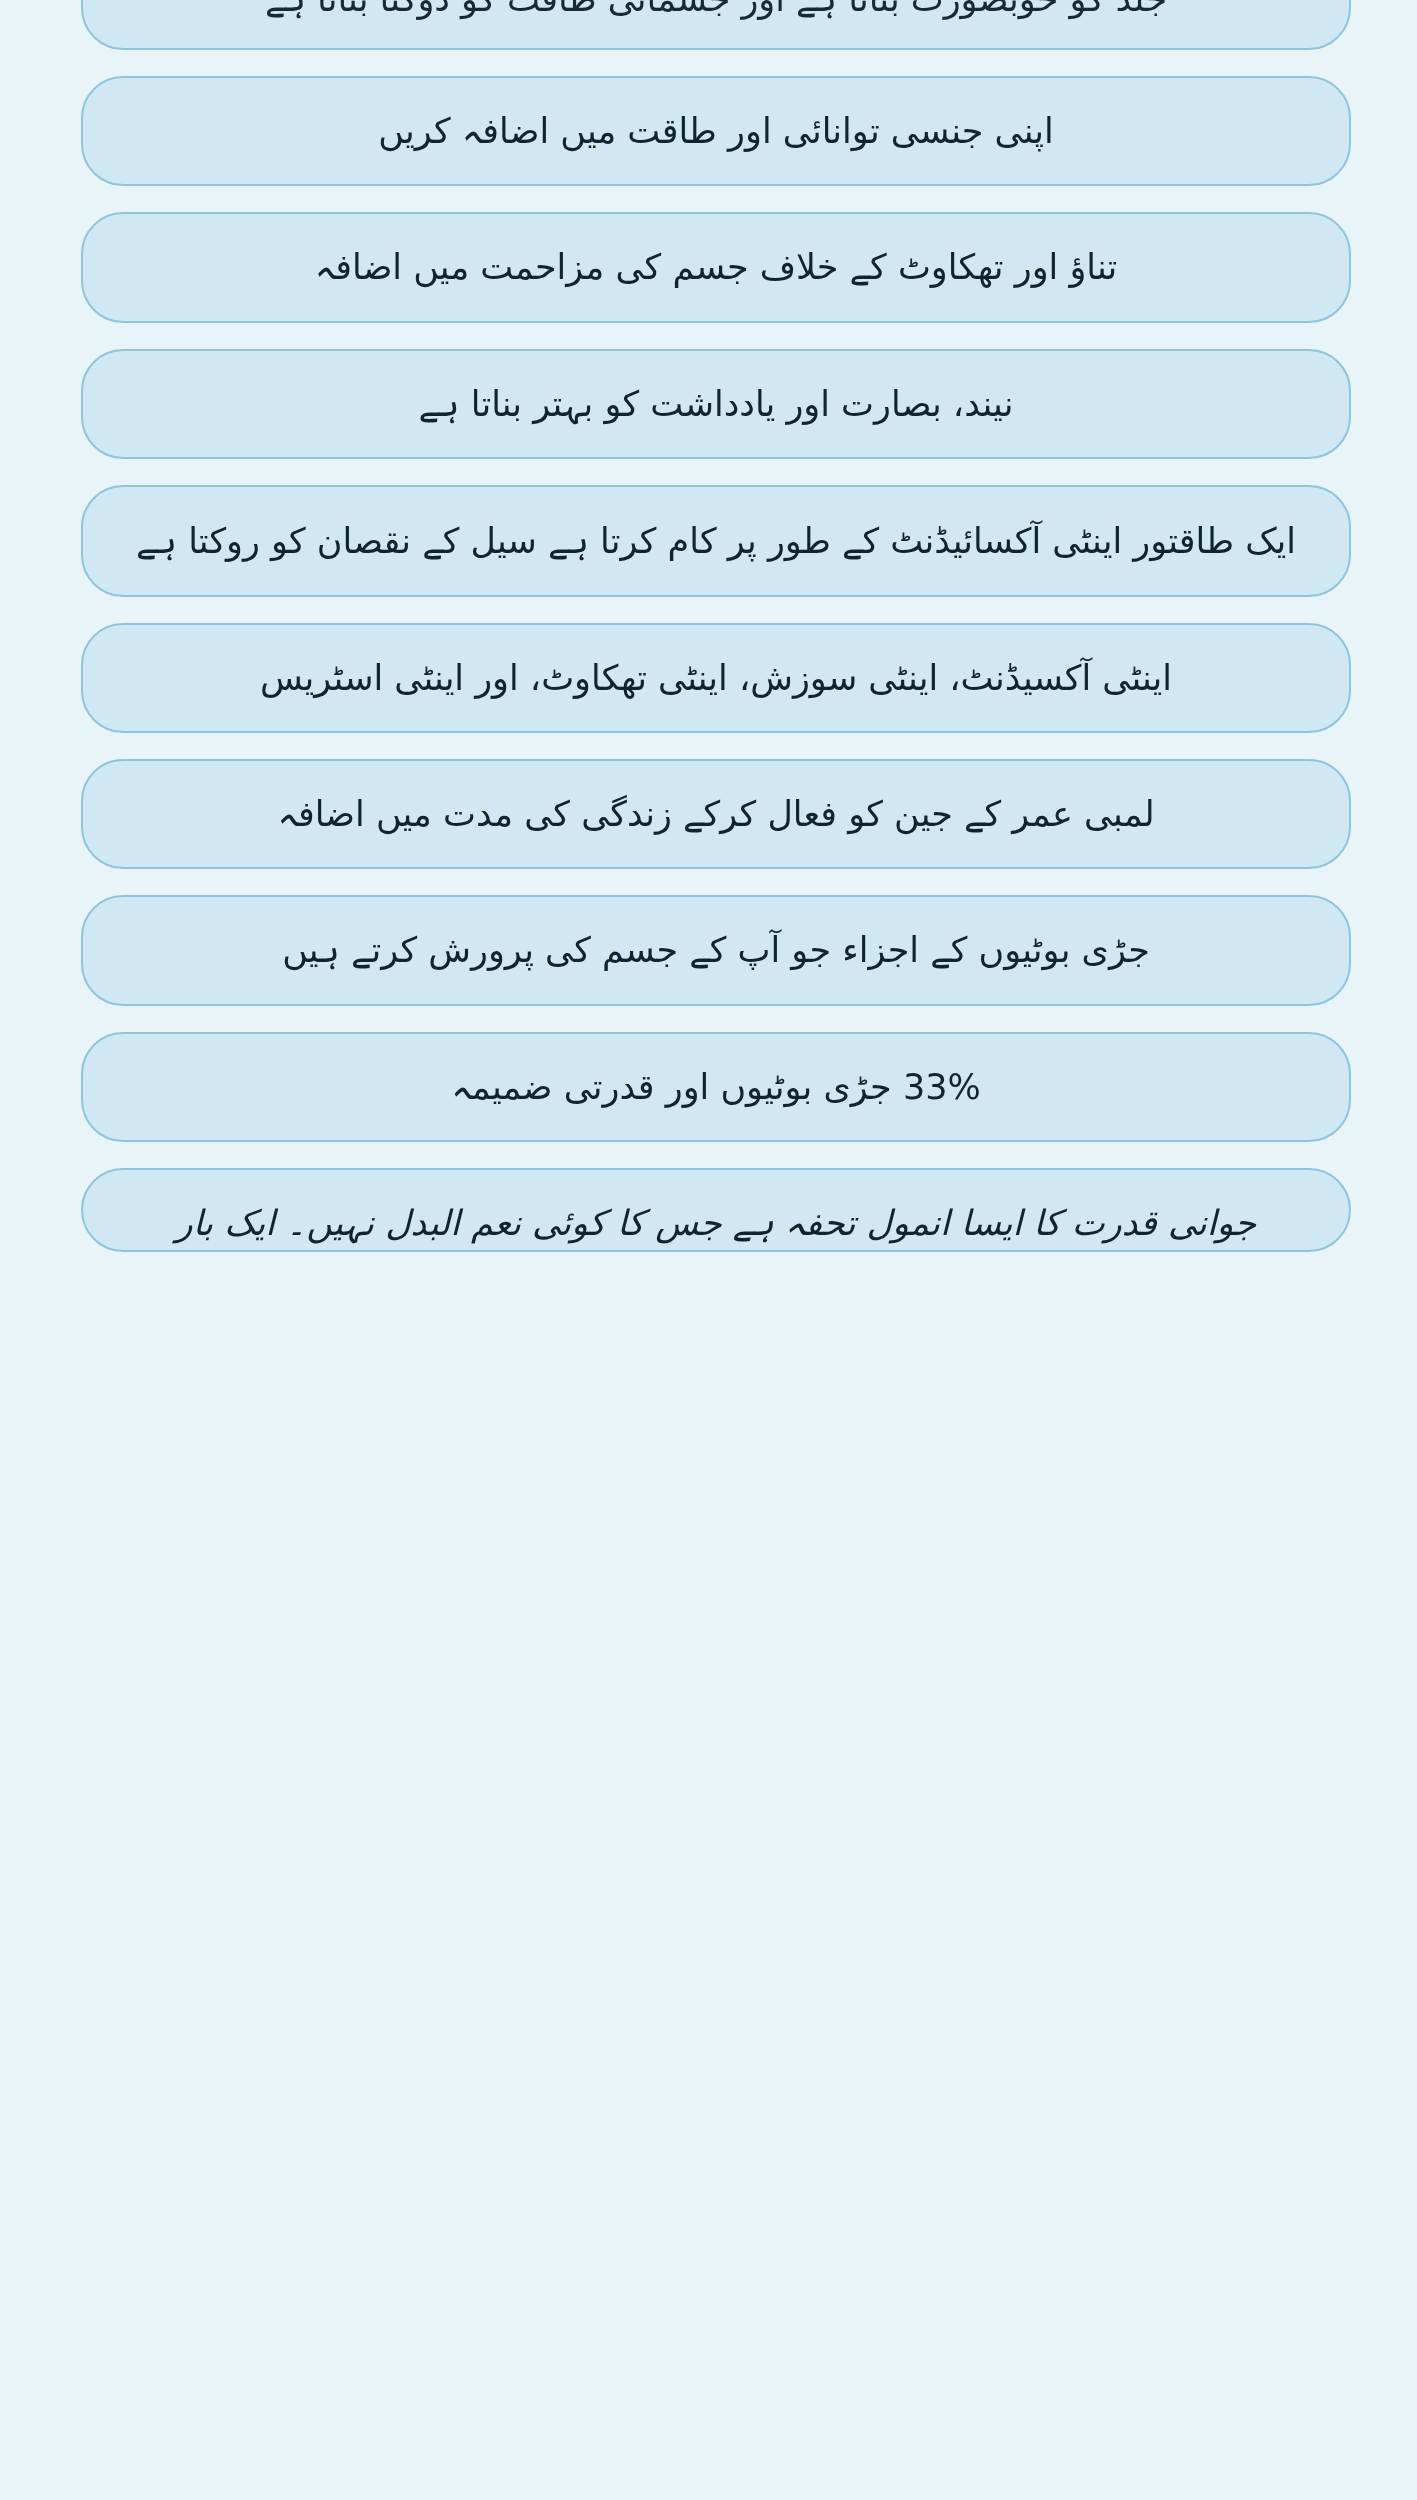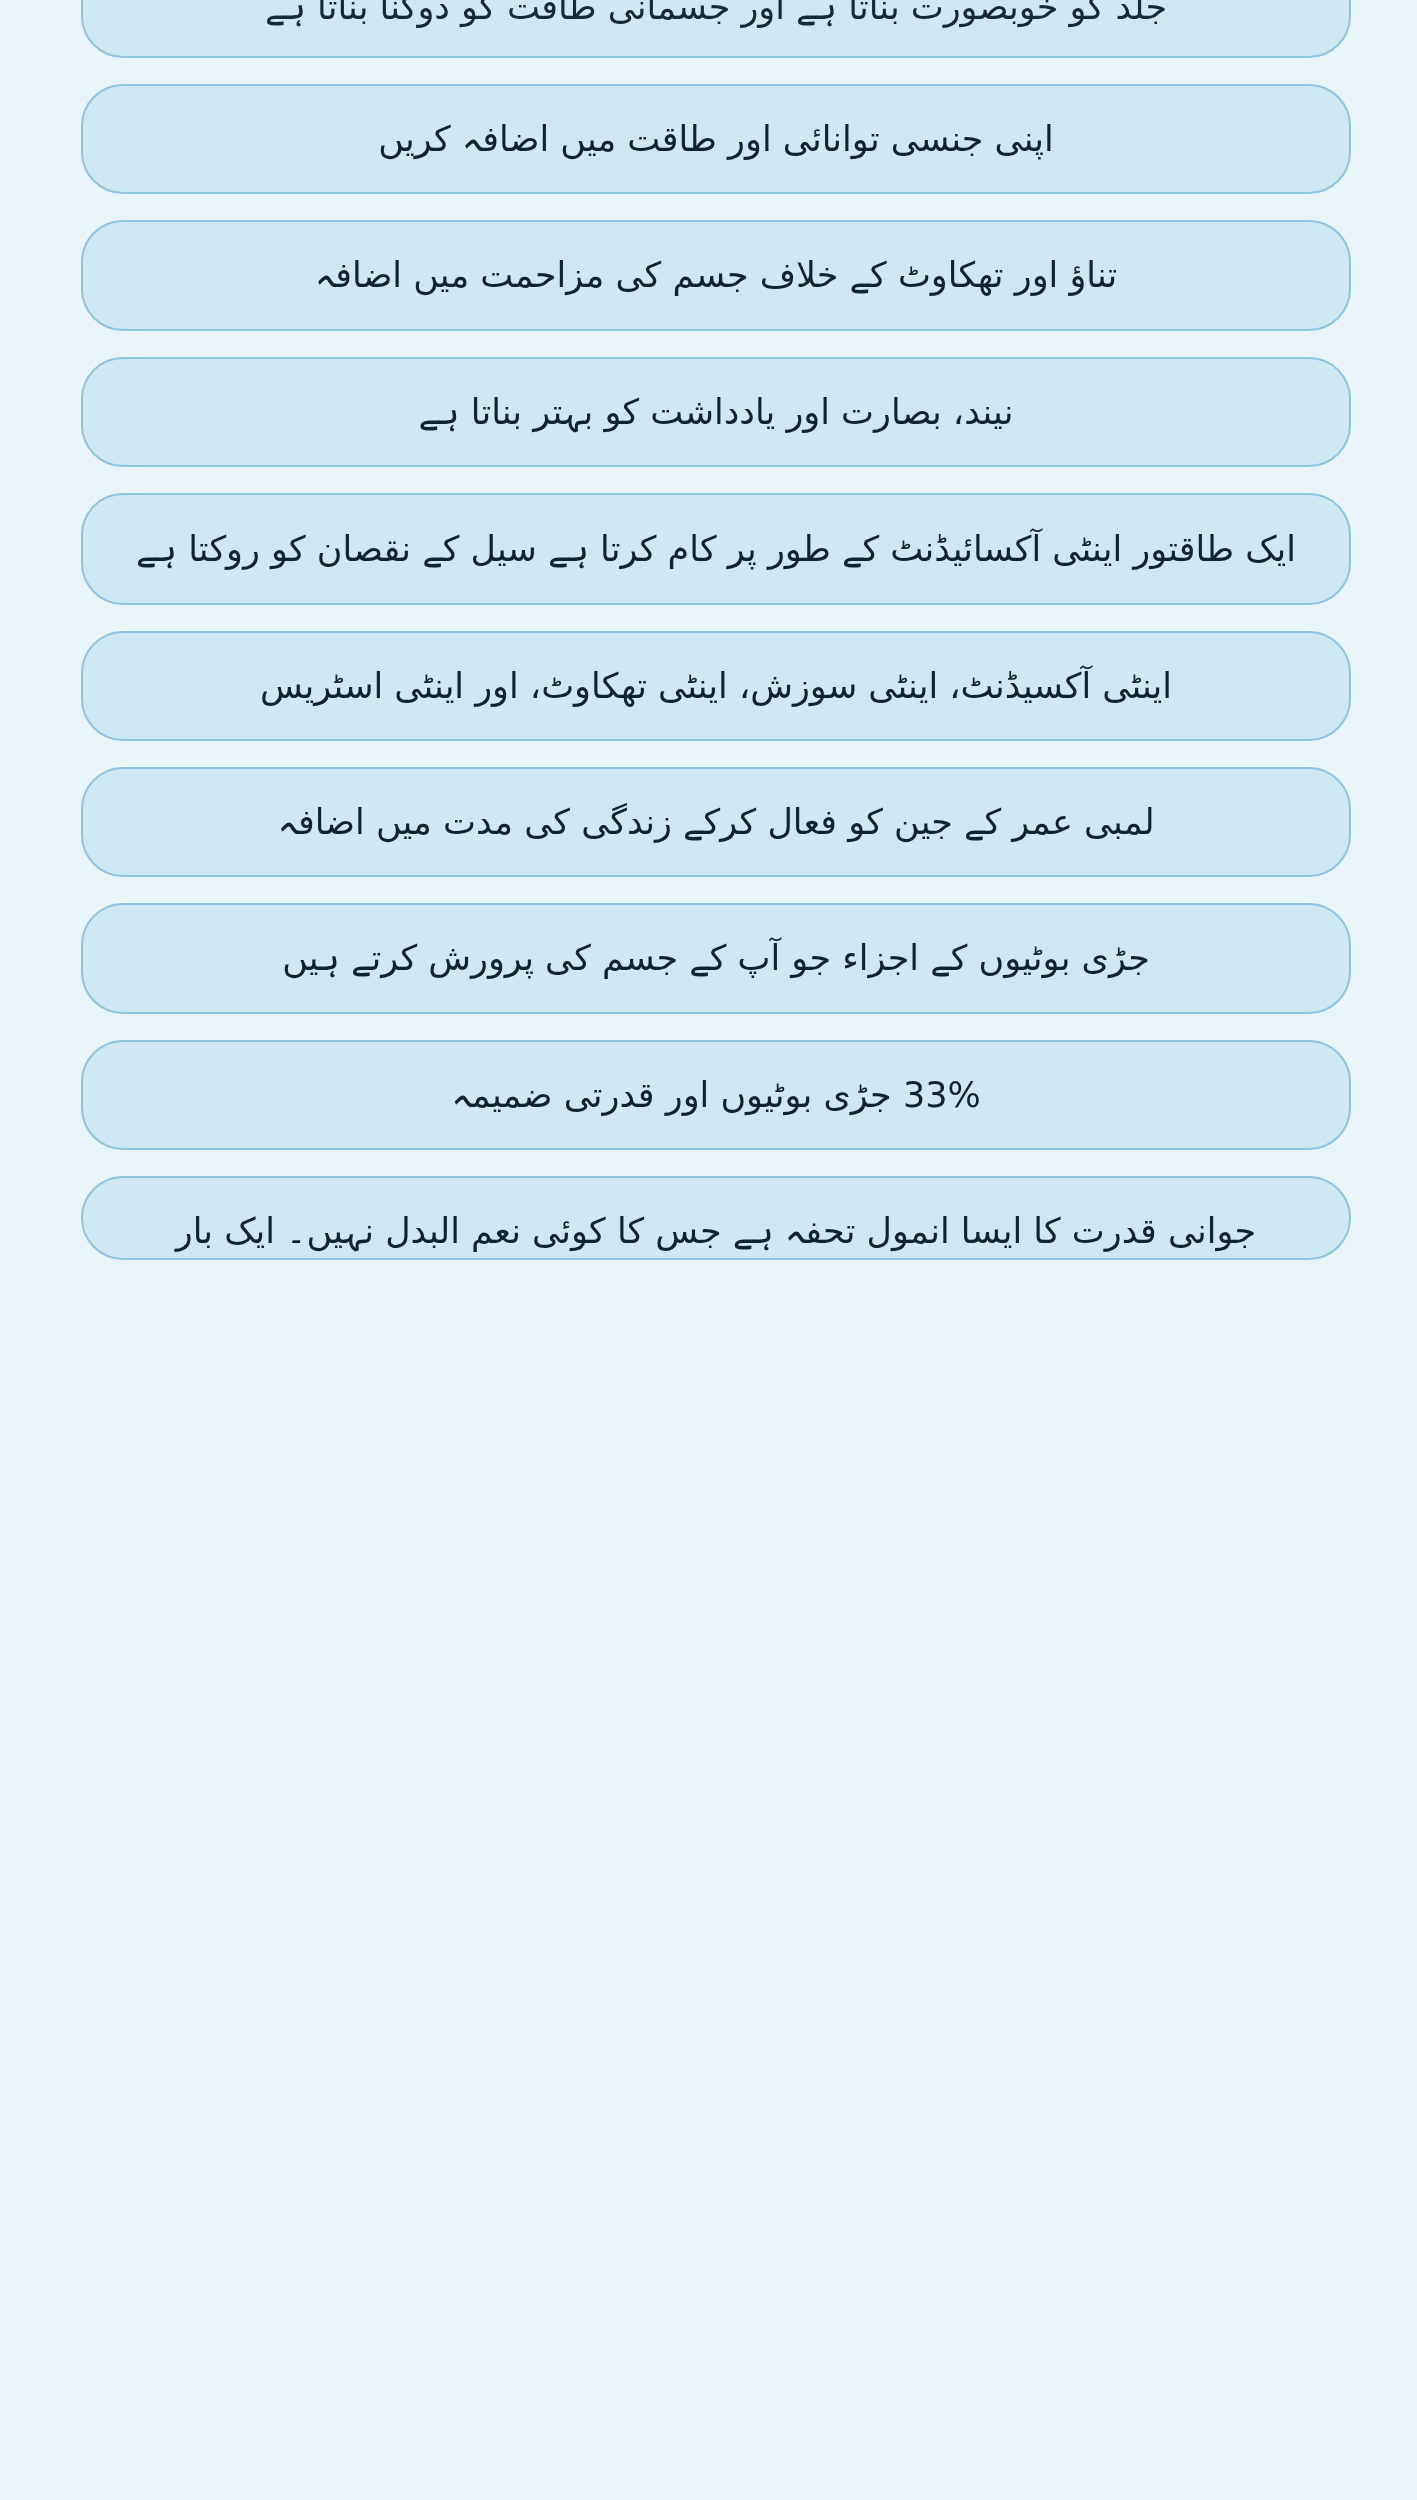--- a/index.html
+++ b/index.html
@@ -12,21 +12,21 @@
     height: 2500px;
     overflow: hidden;
     font-family: "DejaVu Sans", sans-serif;
   }
   .page {
     position: relative;
     width: 1402px;
     min-height: 2500px;
     background: #e8f4f8;
     box-sizing: border-box;
-    padding: 12px 66px;
+    padding: 4px 66px;
   }
   .card-list {
     display: flex;
     flex-direction: column;
     gap: 26px;
     padding-top: 0;
   }
   .card {
     background: #cfe8f4;
     border: 2px solid #8ec4dd;
@@ -64,20 +64,21 @@
   .card.clipped-top .card-text {
     opacity: 0.97;
   }
   
   .card.clipped-bottom {
     min-height: 0;
     padding-bottom: 0;
     overflow: hidden;
     max-height: 128px;
     align-items: flex-start;
+    font-style: italic;
   }
   .card.tall .card-text {
     line-height: 1.6;
   }
 </style>
 </head>
 <body>
 
 <div class="page">
   <div class="card-list">

